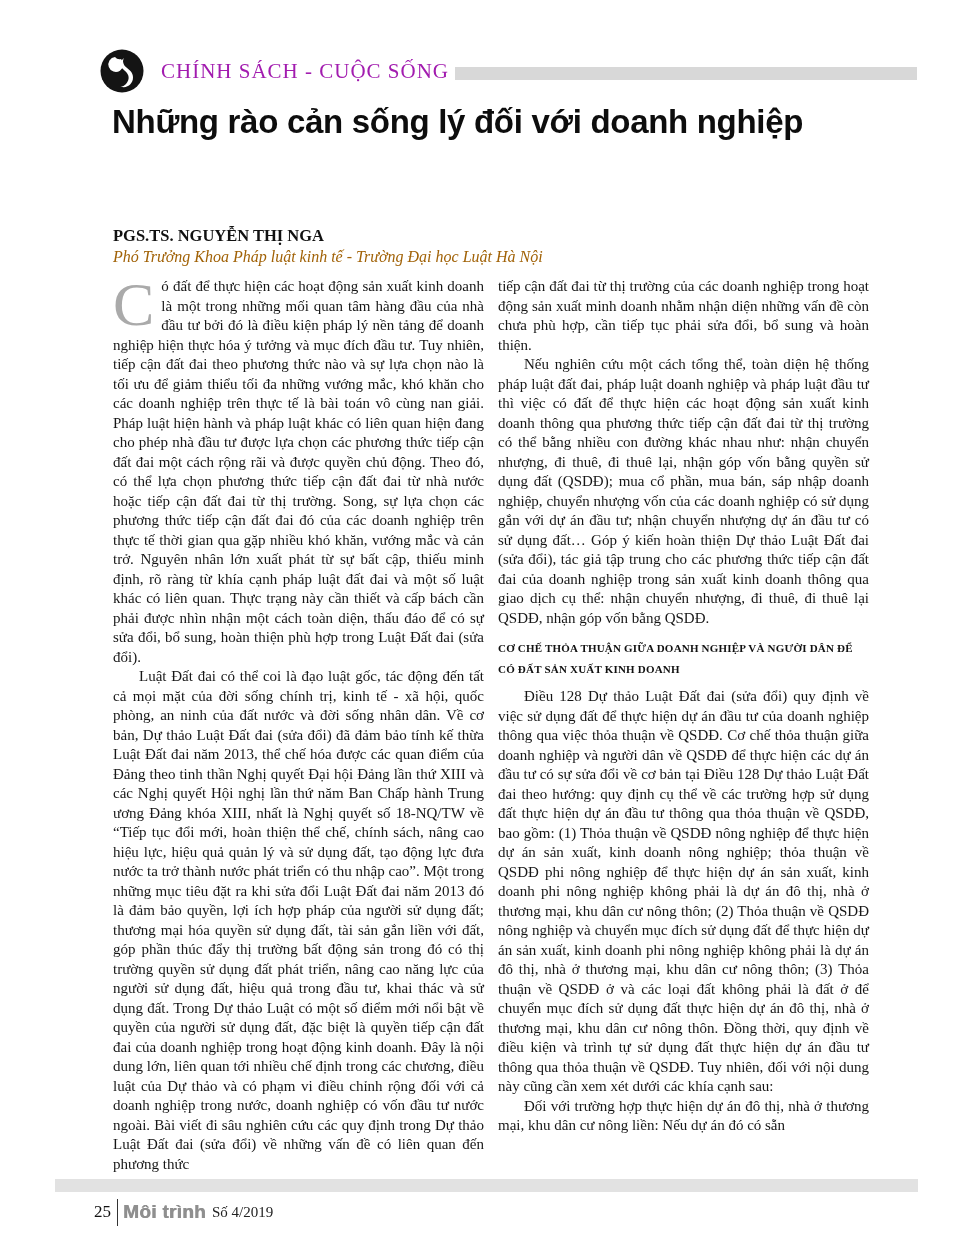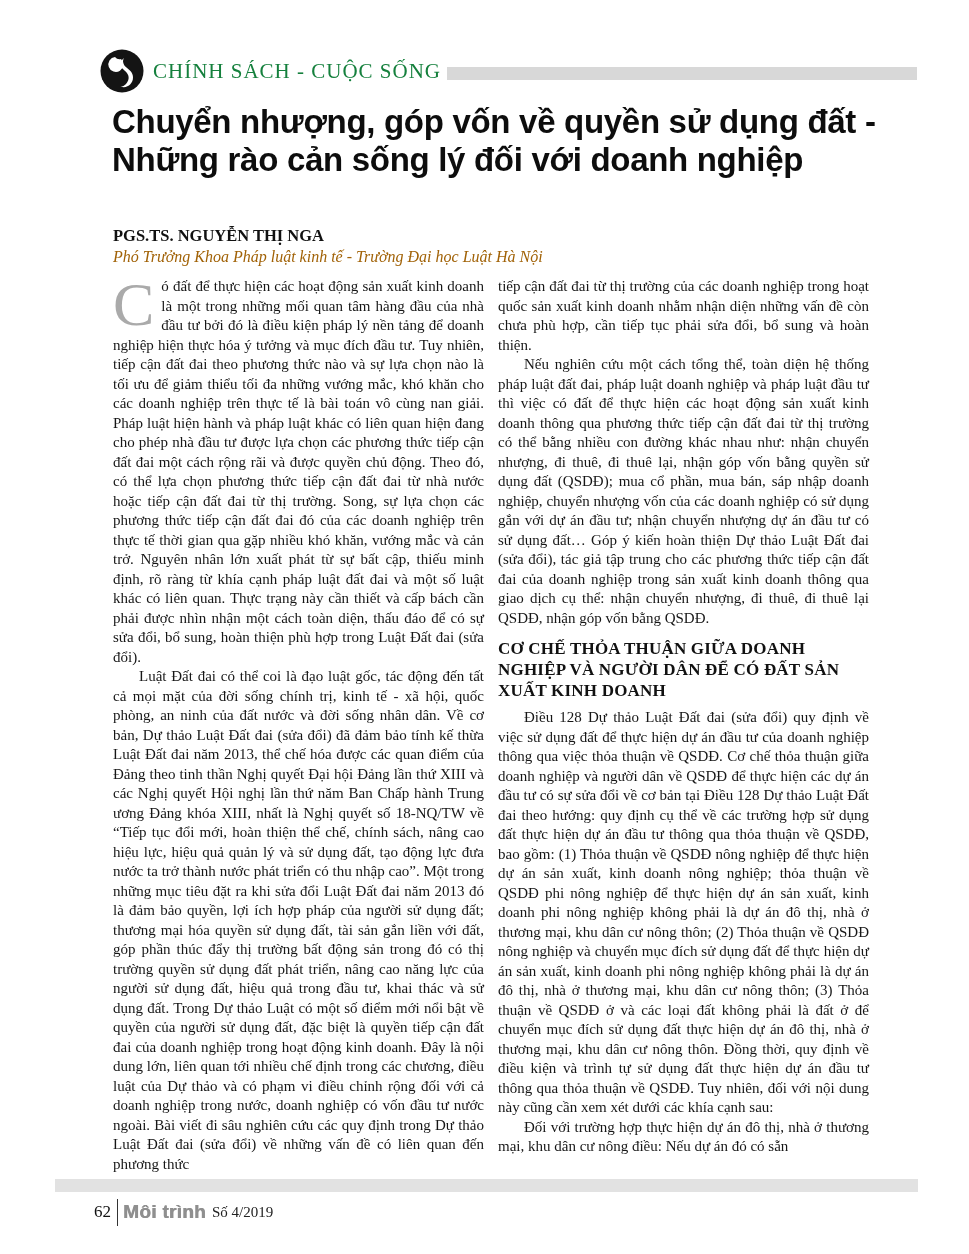--- a/index.html
+++ b/index.html
@@ -4,21 +4,21 @@
 <style>
   html,body{margin:0;padding:0;background:#ffffff;}
   .page{
     position:relative;width:969px;height:1254px;background:#ffffff;
     font-family:"Liberation Serif",serif;color:#1a1a1a;overflow:hidden;
   }
   
   .header{position:absolute;top:48px;left:100px;right:52px;height:46px;display:flex;align-items:center;}
   .logo{width:44px;height:44px;flex:0 0 44px;}
   .section-label{
-    margin-left:9px;font-size:21px;letter-spacing:1px;color:#15803d;
+    margin-left:17px;font-size:21px;letter-spacing:1px;color:#a21caf;
     font-family:"Liberation Serif",serif;white-space:nowrap;
   }
   .header-rule{flex:1;height:13px;background:#d8d8d8;margin-left:6px;margin-top:4px;}
   
   .title{
     position:absolute;top:103px;left:112px;width:790px;
     font-family:"Liberation Sans",sans-serif;font-weight:700;
     font-size:33px;line-height:38px;letter-spacing:-0.3px;color:#0d0d0d;
   }
   .author{position:absolute;top:226px;left:113px;font-weight:700;font-size:16.5px;color:#111;}
@@ -26,21 +26,21 @@
   
   .body-cols{position:absolute;top:277px;left:113px;width:756px;display:flex;gap:14px;}
   .col{width:371px;font-size:15px;line-height:19.5px;text-align:justify;color:#161616;}
   .col p{margin:0;}
   .col p.indent{text-indent:26px;}
   .dropcap{
     float:left;font-family:"Liberation Serif",serif;color:#aaaaaa;
     font-size:62px;line-height:50px;height:54px;margin:2px 7px 0 0;font-weight:400;
   }
   .section-heading{
-    font-family:"Liberation Serif",serif;font-weight:700;font-size:17px;
+    font-family:"Liberation Serif",serif;font-weight:700;font-size:11px;
     line-height:21px;letter-spacing:0.2px;text-align:left;color:#111;
     margin:10px 0 7px 0;
   }
   
   .footer-rule{position:absolute;top:1179px;left:55px;width:863px;height:13px;background:#e2e2e2;}
   .footer{position:absolute;top:1198px;left:94px;display:flex;align-items:center;height:28px;}
   .page-number{font-size:17px;color:#111;}
   .footer-divider{width:1px;height:27px;background:#333;margin:0 5px 0 6px;}
   .journal-logo{
     font-family:"Liberation Sans",sans-serif;font-weight:700;font-size:19px;
@@ -57,42 +57,41 @@
     <svg class="logo" viewBox="0 0 44 44" aria-hidden="true">
       <circle cx="22" cy="22" r="21.5" fill="#141414"></circle>
       <path d="M15 8 a7.5 7.5 0 1 0 6 2 a6 6 0 0 1 -6 -2 Z" fill="#ffffff"></path>
       <path d="M24 9 c-5 4 -4 9 0.5 12.5 c5 4 5.5 9 1.5 13.5 c-1.5 1.6 -3.5 2.6 -5.5 2.6 c6.5 2.4 12.5 -2.6 12.5 -9 c0 -5 -3.5 -7.5 -6.5 -10 c-3.2 -2.6 -4.5 -6 -2.5 -9.6 Z" fill="#ffffff"></path>
     </svg>
     <span class="section-label">CHÍNH SÁCH - CUỘC SỐNG</span>
     <div class="header-rule"></div>
   </div>
 
   <div class="title">
-    <div>Chuyển nhượng, góp vốn về quyền sử dụng đất -</div>
     <div>Những rào cản sống lý đối với doanh nghiệp</div>
   </div>
 
   <div class="author">PGS.TS. NGUYỄN THỊ NGA</div>
   <div class="affiliation">Phó Trưởng Khoa Pháp luật kinh tế - Trường Đại học Luật Hà Nội</div>
 
   <div class="body-cols">
     <div class="col">
       <p><span class="dropcap">C</span><span>ó đất để thực hiện các hoạt động sản xuất kinh doanh là một trong những mối quan tâm hàng đầu của nhà đầu tư bởi đó là điều kiện pháp lý nền tảng để doanh nghiệp hiện thực hóa ý tưởng và mục đích đầu tư. Tuy nhiên, tiếp cận đất đai theo phương thức nào và sự lựa chọn nào là tối ưu để giảm thiểu tối đa những vướng mắc, khó khăn cho các doanh nghiệp trên thực tế là bài toán vô cùng nan giải. Pháp luật hiện hành và pháp luật khác có liên quan hiện đang cho phép nhà đầu tư được lựa chọn các phương thức tiếp cận đất đai một cách rộng rãi và được quyền chủ động. Theo đó, có thể lựa chọn phương thức tiếp cận đất đai từ nhà nước hoặc tiếp cận đất đai từ thị trường. Song, sự lựa chọn các phương thức tiếp cận đất đai đó của các doanh nghiệp trên thực tế thời gian qua gặp nhiều khó khăn, vướng mắc và cản trở. Nguyên nhân lớn xuất phát từ sự bất cập, thiếu minh định, rõ ràng từ khía cạnh pháp luật đất đai và một số luật khác có liên quan. Thực trạng này cần thiết và cấp bách cần phải được nhìn nhận một cách toàn diện, thấu đáo để có sự sửa đổi, bổ sung, hoàn thiện phù hợp trong Luật Đất đai (sửa đổi).</span></p>
       <p class="indent">Luật Đất đai có thể coi là đạo luật gốc, tác động đến tất cả mọi mặt của đời sống chính trị, kinh tế - xã hội, quốc phòng, an ninh của đất nước và đời sống nhân dân. Về cơ bản, Dự thảo Luật Đất đai (sửa đổi) đã đảm bảo tính kế thừa Luật Đất đai năm 2013, thể chế hóa được các quan điểm của Đảng theo tinh thần Nghị quyết Đại hội Đảng lần thứ XIII và các Nghị quyết Hội nghị lần thứ năm Ban Chấp hành Trung ương Đảng khóa XIII, nhất là Nghị quyết số 18-NQ/TW về “Tiếp tục đổi mới, hoàn thiện thể chế, chính sách, nâng cao hiệu lực, hiệu quả quản lý và sử dụng đất, tạo động lực đưa nước ta trở thành nước phát triển có thu nhập cao”. Một trong những mục tiêu đặt ra khi sửa đổi Luật Đất đai năm 2013 đó là đảm bảo quyền, lợi ích hợp pháp của người sử dụng đất; thương mại hóa quyền sử dụng đất, tài sản gắn liền với đất, góp phần thúc đẩy thị trường bất động sản trong đó có thị trường quyền sử dụng đất phát triển, nâng cao năng lực của người sử dụng đất, hiệu quả trong đầu tư, khai thác và sử dụng đất. Trong Dự thảo Luật có một số điểm mới nổi bật về quyền của người sử dụng đất, đặc biệt là quyền tiếp cận đất đai của doanh nghiệp trong hoạt động kinh doanh. Đây là nội dung lớn, liên quan tới nhiều chế định trong các chương, điều luật của Dự thảo và có phạm vi điều chỉnh rộng đối với cả doanh nghiệp trong nước, doanh nghiệp có vốn đầu tư nước ngoài. Bài viết đi sâu nghiên cứu các quy định trong Dự thảo Luật Đất đai (sửa đổi) về những vấn đề có liên quan đến phương thức</p>
     </div>
     <div class="col">
-      <p>tiếp cận đất đai từ thị trường của các doanh nghiệp trong hoạt quốc sản xuất kinh doanh nhằm nhận diện những vấn đề còn chưa phù hợp, cần tiếp tục phải sửa đổi, bổ sung và hoàn thiện.</p>
+      <p>tiếp cận đất đai từ thị trường của các doanh nghiệp trong hoạt động sản xuất minh doanh nhằm nhận diện những vấn đề còn chưa phù hợp, cần tiếp tục phải sửa đổi, bổ sung và hoàn thiện.</p>
       <p class="indent">Nếu nghiên cứu một cách tổng thể, toàn diện hệ thống pháp luật đất đai, pháp luật doanh nghiệp và pháp luật đầu tư thì việc có đất để thực hiện các hoạt động sản xuất kinh doanh thông qua phương thức tiếp cận đất đai từ thị trường có thể bằng nhiều con đường khác nhau như: nhận chuyển nhượng, đi thuê, đi thuê lại, nhận góp vốn bằng quyền sử dụng đất (QSDĐ); mua cổ phần, mua bán, sáp nhập doanh nghiệp, chuyển nhượng vốn của các doanh nghiệp có sử dụng gắn với dự án đầu tư; nhận chuyển nhượng dự án đầu tư có sử dụng đất… Góp ý kiến hoàn thiện Dự thảo Luật Đất đai (sửa đổi), tác giả tập trung cho các phương thức tiếp cận đất đai của doanh nghiệp trong sản xuất kinh doanh thông qua giao dịch cụ thể: nhận chuyển nhượng, đi thuê, đi thuê lại QSDĐ, nhận góp vốn bằng QSDĐ.</p>
       <h2 class="section-heading">CƠ CHẾ THỎA THUẬN GIỮA DOANH NGHIỆP VÀ NGƯỜI DÂN ĐỂ CÓ ĐẤT SẢN XUẤT KINH DOANH</h2>
       <p class="indent">Điều 128 Dự thảo Luật Đất đai (sửa đổi) quy định về việc sử dụng đất để thực hiện dự án đầu tư của doanh nghiệp thông qua việc thỏa thuận về QSDĐ. Cơ chế thỏa thuận giữa doanh nghiệp và người dân về QSDĐ để thực hiện các dự án đầu tư có sự sửa đổi về cơ bản tại Điều 128 Dự thảo Luật Đất đai theo hướng: quy định cụ thể về các trường hợp sử dụng đất thực hiện dự án đầu tư thông qua thỏa thuận về QSDĐ, bao gồm: (1) Thỏa thuận về QSDĐ nông nghiệp để thực hiện dự án sản xuất, kinh doanh nông nghiệp; thỏa thuận về QSDĐ phi nông nghiệp để thực hiện dự án sản xuất, kinh doanh phi nông nghiệp không phải là dự án đô thị, nhà ở thương mại, khu dân cư nông thôn; (2) Thỏa thuận về QSDĐ nông nghiệp và chuyển mục đích sử dụng đất để thực hiện dự án sản xuất, kinh doanh phi nông nghiệp không phải là dự án đô thị, nhà ở thương mại, khu dân cư nông thôn; (3) Thỏa thuận về QSDĐ ở và các loại đất không phải là đất ở để chuyển mục đích sử dụng đất thực hiện dự án đô thị, nhà ở thương mại, khu dân cư nông thôn. Đồng thời, quy định về điều kiện và trình tự sử dụng đất thực hiện dự án đầu tư thông qua thỏa thuận về QSDĐ. Tuy nhiên, đối với nội dung này cũng cần xem xét dưới các khía cạnh sau:</p>
-      <p class="indent">Đối với trường hợp thực hiện dự án đô thị, nhà ở thương mại, khu dân cư nông điều: Nếu dự án đó có sẵn</p>
+      <p class="indent">Đối với trường hợp thực hiện dự án đô thị, nhà ở thương mại, khu dân cư nông liền: Nếu dự án đó có sẵn</p>
     </div>
   </div>
 
   <div class="footer-rule"></div>
   <div class="footer">
-    <span class="page-number">62</span>
+    <span class="page-number">25</span>
     <span class="footer-divider"></span>
     <span class="journal-logo">Môi trình</span>
     <span class="issue">Số 4/2019</span>
   </div>
 
 </div>
 
 </body></html>

